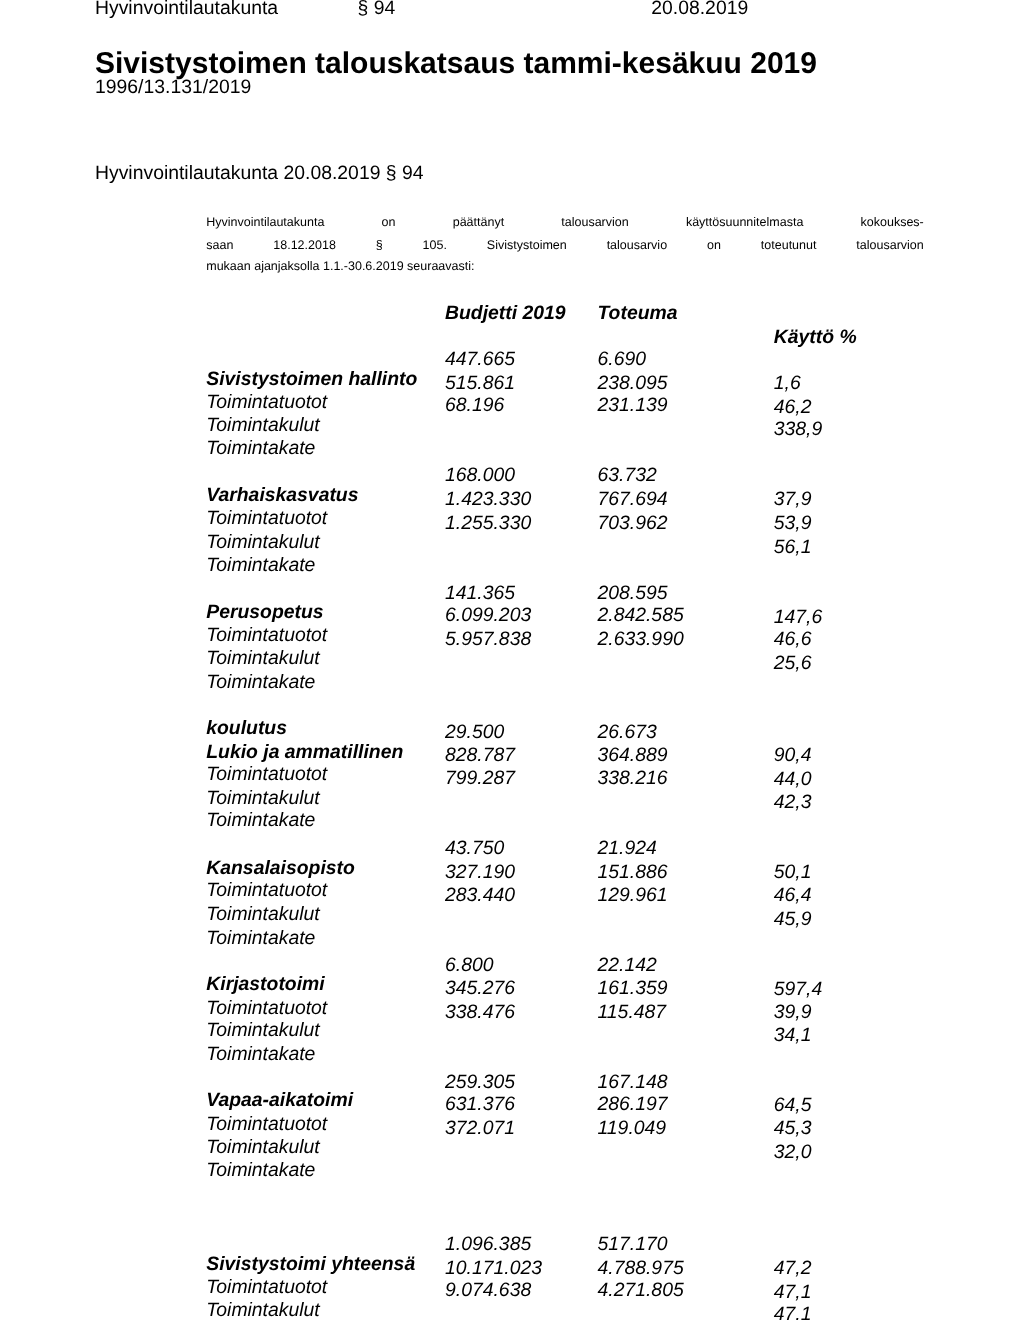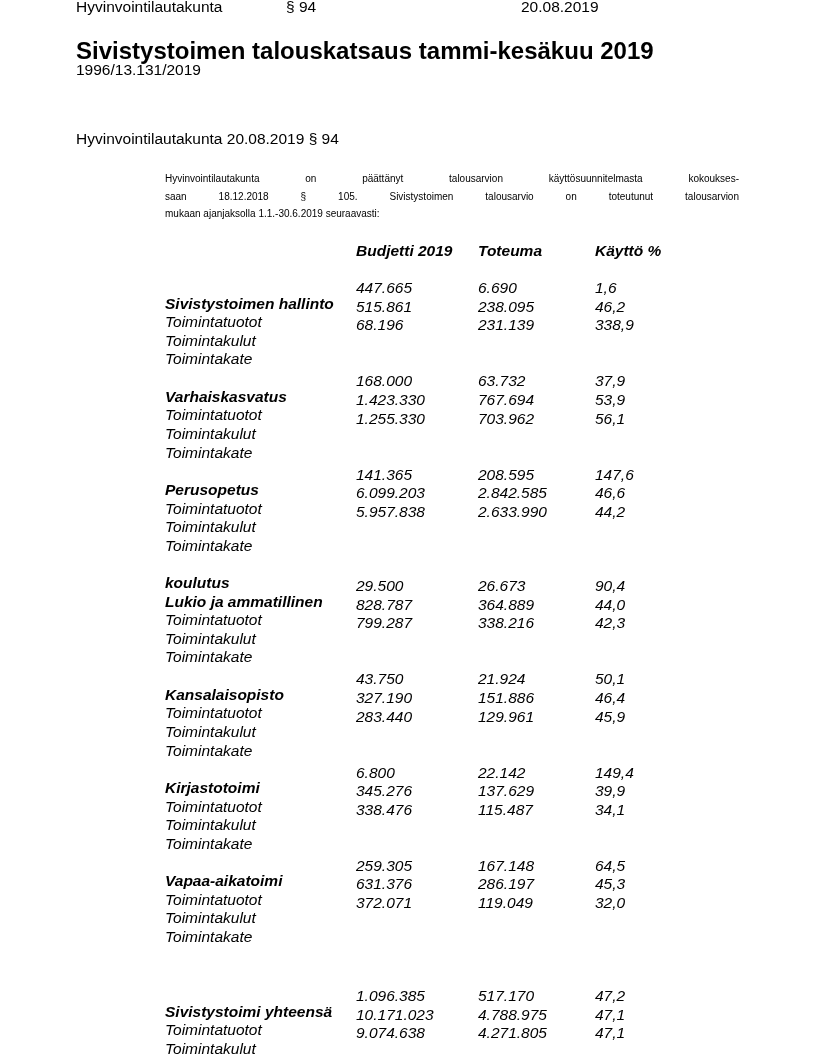--- a/index.html
+++ b/index.html
@@ -17,21 +17,21 @@
       text-align: justify; line-height: 17.5px; font-size: 10px;
       hyphens: manual;
     }
     #intro .line { display: block; text-align: justify; text-align-last: justify; white-space: nowrap; }
     #intro .line.last { text-align-last: left; }
     #table { position: absolute; left: 165px; top: 242px; width: 580px; }
     .row { position: relative; height: 18.6px; line-height: 18.6px; font-style: italic; }
     .row .c0 { position: absolute; left: 0; margin-top: 34px; }
     .row .c1 { position: absolute; left: 191px; }
     .row .c2 { position: absolute; left: 313px; }
-    .row .c3 { position: absolute; left: 430px; }
+    .row .c3 { position: absolute; left: 454px; margin-top: 19px; }
     .colhdr { font-weight: bold; }
     .sect { font-weight: bold; }
     .gap { height: 18.8px; }
     .gap-big { height: 56px; }
   </style>
 </head>
 <body>
 
 <div class="abs hdr" style="left:76px;">Hyvinvointilautakunta</div>
 <div class="abs hdr" style="left:286px;">§ 94</div>
@@ -110,21 +110,21 @@
       <div class="row">
         <span class="c0">Toimintakulut</span>
         <span class="c1">6.099.203</span>
         <span class="c2">2.842.585</span>
         <span class="c3">46,6</span>
       </div>
       <div class="row">
         <span class="c0">Toimintakate</span>
         <span class="c1">5.957.838</span>
         <span class="c2">2.633.990</span>
-        <span class="c3">44,2</span>
+        <span class="c3">25,6</span>
       </div>
       <div class="gap"></div>
       <div class="row sect">
         <span class="c0">koulutus</span>
       </div>
       <div class="row sect">
         <span class="c0">Lukio ja ammatillinen</span>
       </div>
       <div class="row">
         <span class="c0">Toimintatuotot</span>
@@ -167,26 +167,26 @@
         <span class="c3">45,9</span>
       </div>
       <div class="gap"></div>
       <div class="row sect">
         <span class="c0">Kirjastotoimi</span>
       </div>
       <div class="row">
         <span class="c0">Toimintatuotot</span>
         <span class="c1">6.800</span>
         <span class="c2">22.142</span>
-        <span class="c3">149,4</span>
+        <span class="c3">597,4</span>
       </div>
       <div class="row">
         <span class="c0">Toimintakulut</span>
         <span class="c1">345.276</span>
-        <span class="c2">137.629</span>
+        <span class="c2">161.359</span>
         <span class="c3">39,9</span>
       </div>
       <div class="row">
         <span class="c0">Toimintakate</span>
         <span class="c1">338.476</span>
         <span class="c2">115.487</span>
         <span class="c3">34,1</span>
       </div>
       <div class="gap"></div>
       <div class="row sect">

